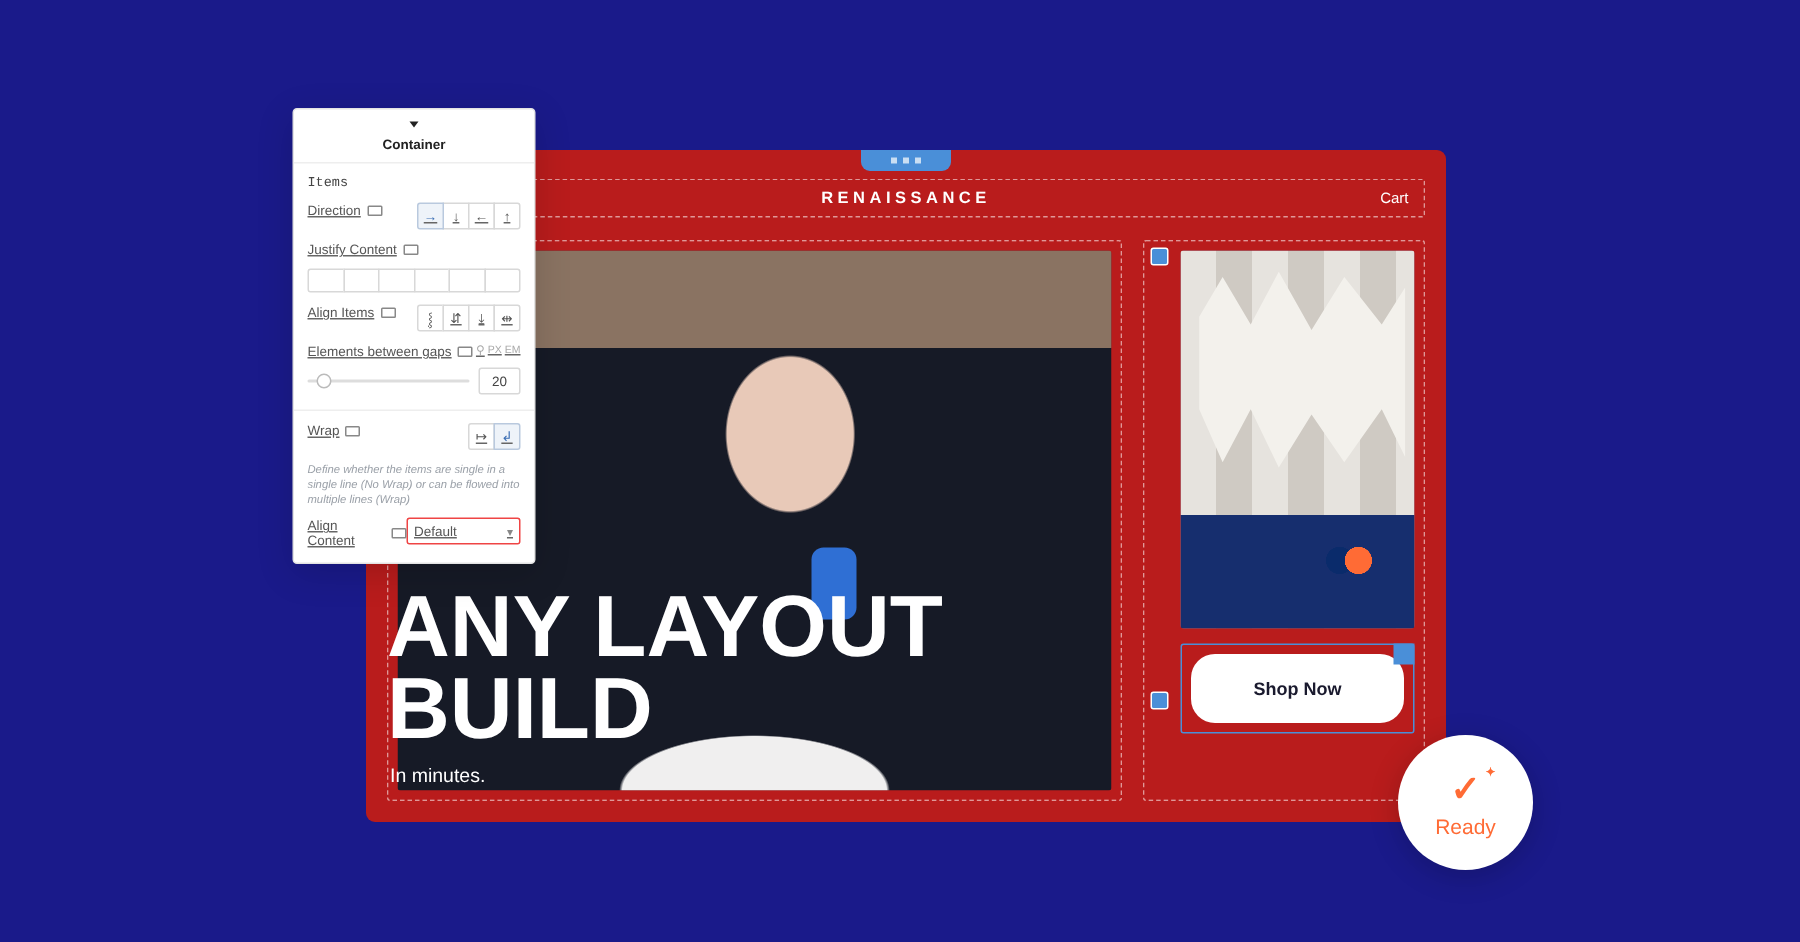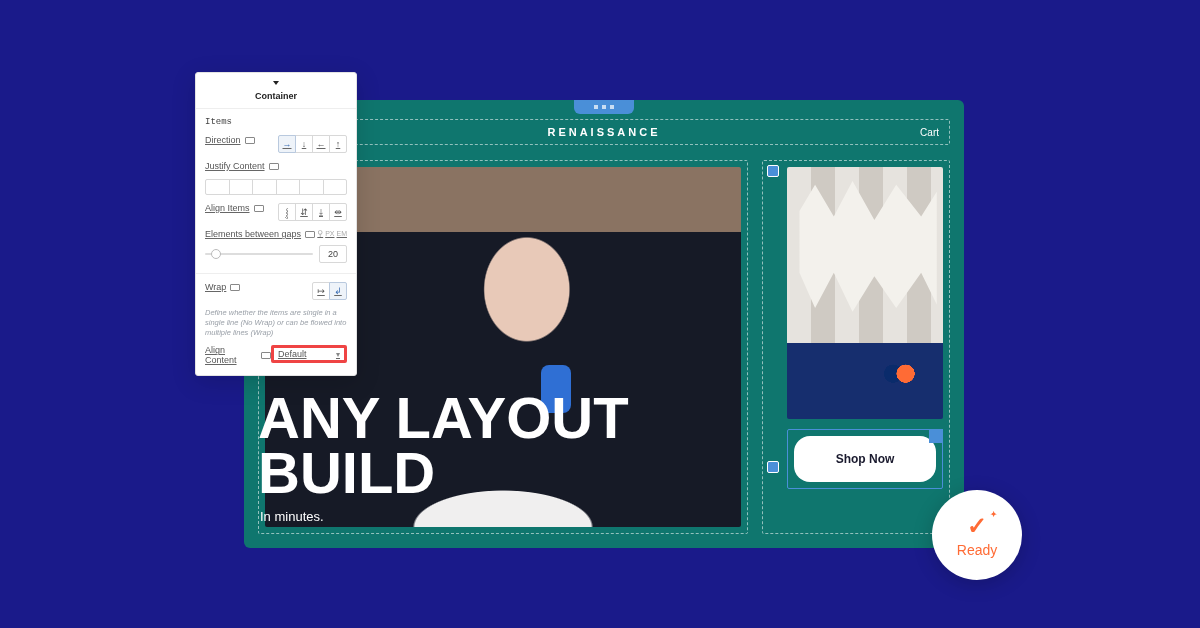--- a/index.html
+++ b/index.html
@@ -12,21 +12,21 @@
     overflow: hidden;
   }
 
   
   .canvas {
     position: absolute;
     left: 244px;
     top: 100px;
     width: 720px;
     height: 448px;
-    background: #0f766e;
+    background: #b91c1c;
     border-radius: 6px;
     overflow: hidden;
   }
 
   .canvas-tab {
     position: absolute;
     top: 0;
     left: 50%;
     transform: translateX(-50%);
     width: 60px;
@@ -279,21 +279,21 @@
     text-align: center;
     color: #444;
     background: #fff;
   }
   .gaps-meta { display: flex; gap: 2px; align-items: center; margin-left: auto; font-size: 7px; color: #aaa; }
   .gaps-meta .lock { font-size: 8px; }
   .divider { height: 1px; background: #eee; margin: 6px -9px 8px; }
   .hint { font-size: 7.5px; color: #9aa0a8; font-style: italic; line-height: 1.3; margin: 4px 0 8px; }
   .select {
     width: 78px; height: 18px;
-    border: 3px solid #ef4444;
+    border: 1px solid #ef4444;
     border-radius: 2px;
     background: #fff;
     font-size: 9px;
     padding: 0 4px;
     color: #555;
     display: flex;
     align-items: center;
     justify-content: space-between;
   }
   .select::after { content: "▾"; font-size: 8px; color: #888; }

